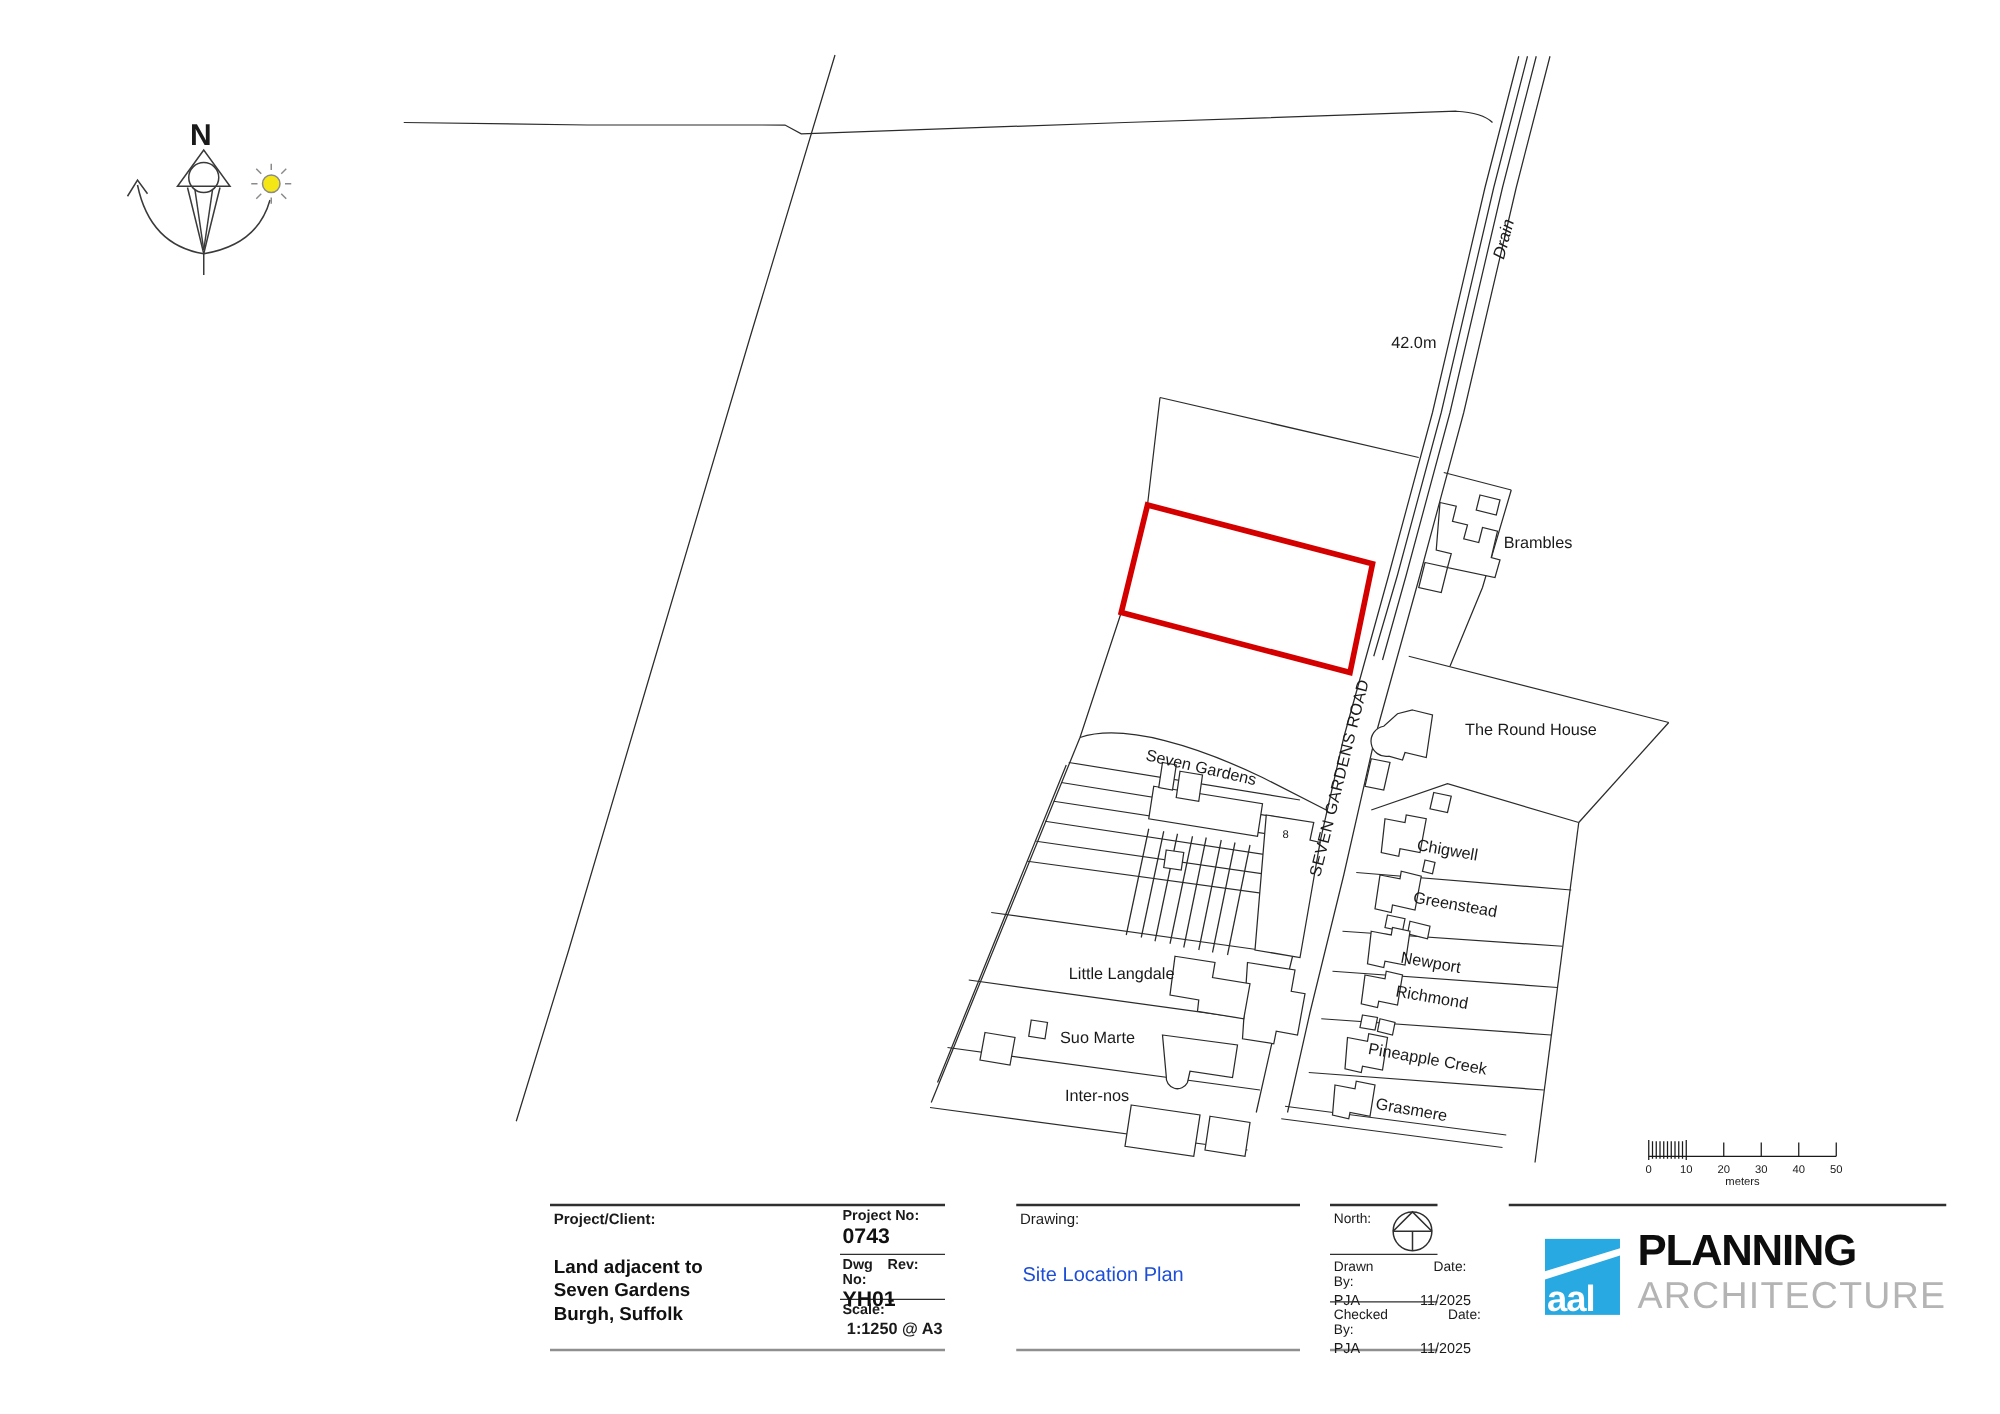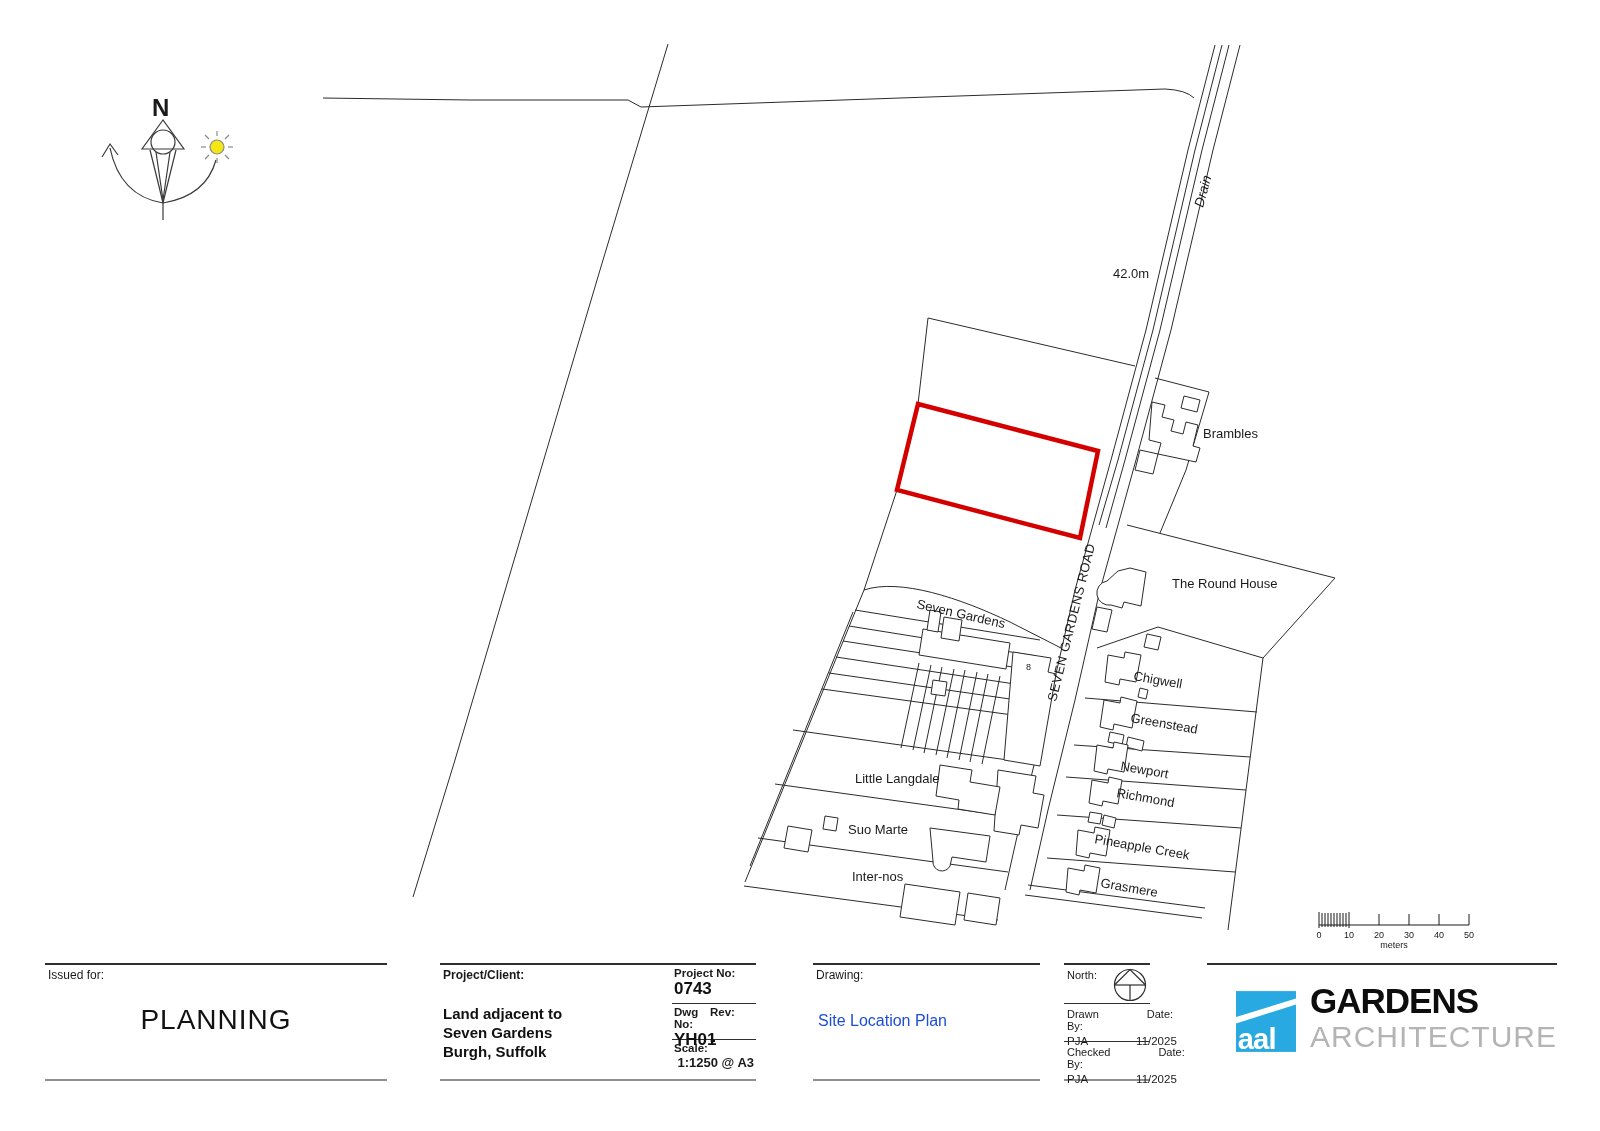--- a/index.html
+++ b/index.html
@@ -225,24 +225,20 @@
         <text class="sb-label" x="1349" y="938" text-anchor="middle">10</text>
         <text class="sb-label" x="1379" y="938" text-anchor="middle">20</text>
         <text class="sb-label" x="1409" y="938" text-anchor="middle">30</text>
         <text class="sb-label" x="1439" y="938" text-anchor="middle">40</text>
         <text class="sb-label" x="1469" y="938" text-anchor="middle">50</text>
         <text class="sb-label" x="1394" y="948" text-anchor="middle">meters</text>
       </g>
     </g>
   </svg>
 
-  <div class="tb tb1">
-    <div class="tb-label">Issued for:</div>
-    <div class="issued-value">PLANNING</div>
-  </div>
 
   <div class="tb tb2">
     <div class="tb-label">Project/Client:</div>
     <div class="client-lines">
       <div>Land adjacent to</div>
       <div>Seven Gardens</div>
       <div>Burgh, Suffolk</div>
     </div>
     <div class="subcol">
       <div class="subrow r1">
@@ -306,19 +302,19 @@
   </div>
 
   <div class="tb tb5 nobottom">
     <div class="logo-wrap">
       <svg width="72" height="73" viewBox="0 0 72 73">
         <rect x="0" y="0" width="72" height="73" fill="var(--brand-blue,#29a9e1)"></rect>
         <polygon points="0,31 72,9 72,16 0,39" fill="#ffffff"></polygon>
         <text x="2" y="69" font-family="Liberation Sans, sans-serif" font-size="35" font-weight="bold" fill="#ffffff" letter-spacing="-1">aal</text>
       </svg>
       <div class="logo-text">
-        <div class="logo-line1">GARDENS</div>
+        <div class="logo-line1">PLANNING</div>
         <div class="logo-line2">ARCHITECTURE</div>
       </div>
     </div>
   </div>
 
 </div>
 
 </body></html>

